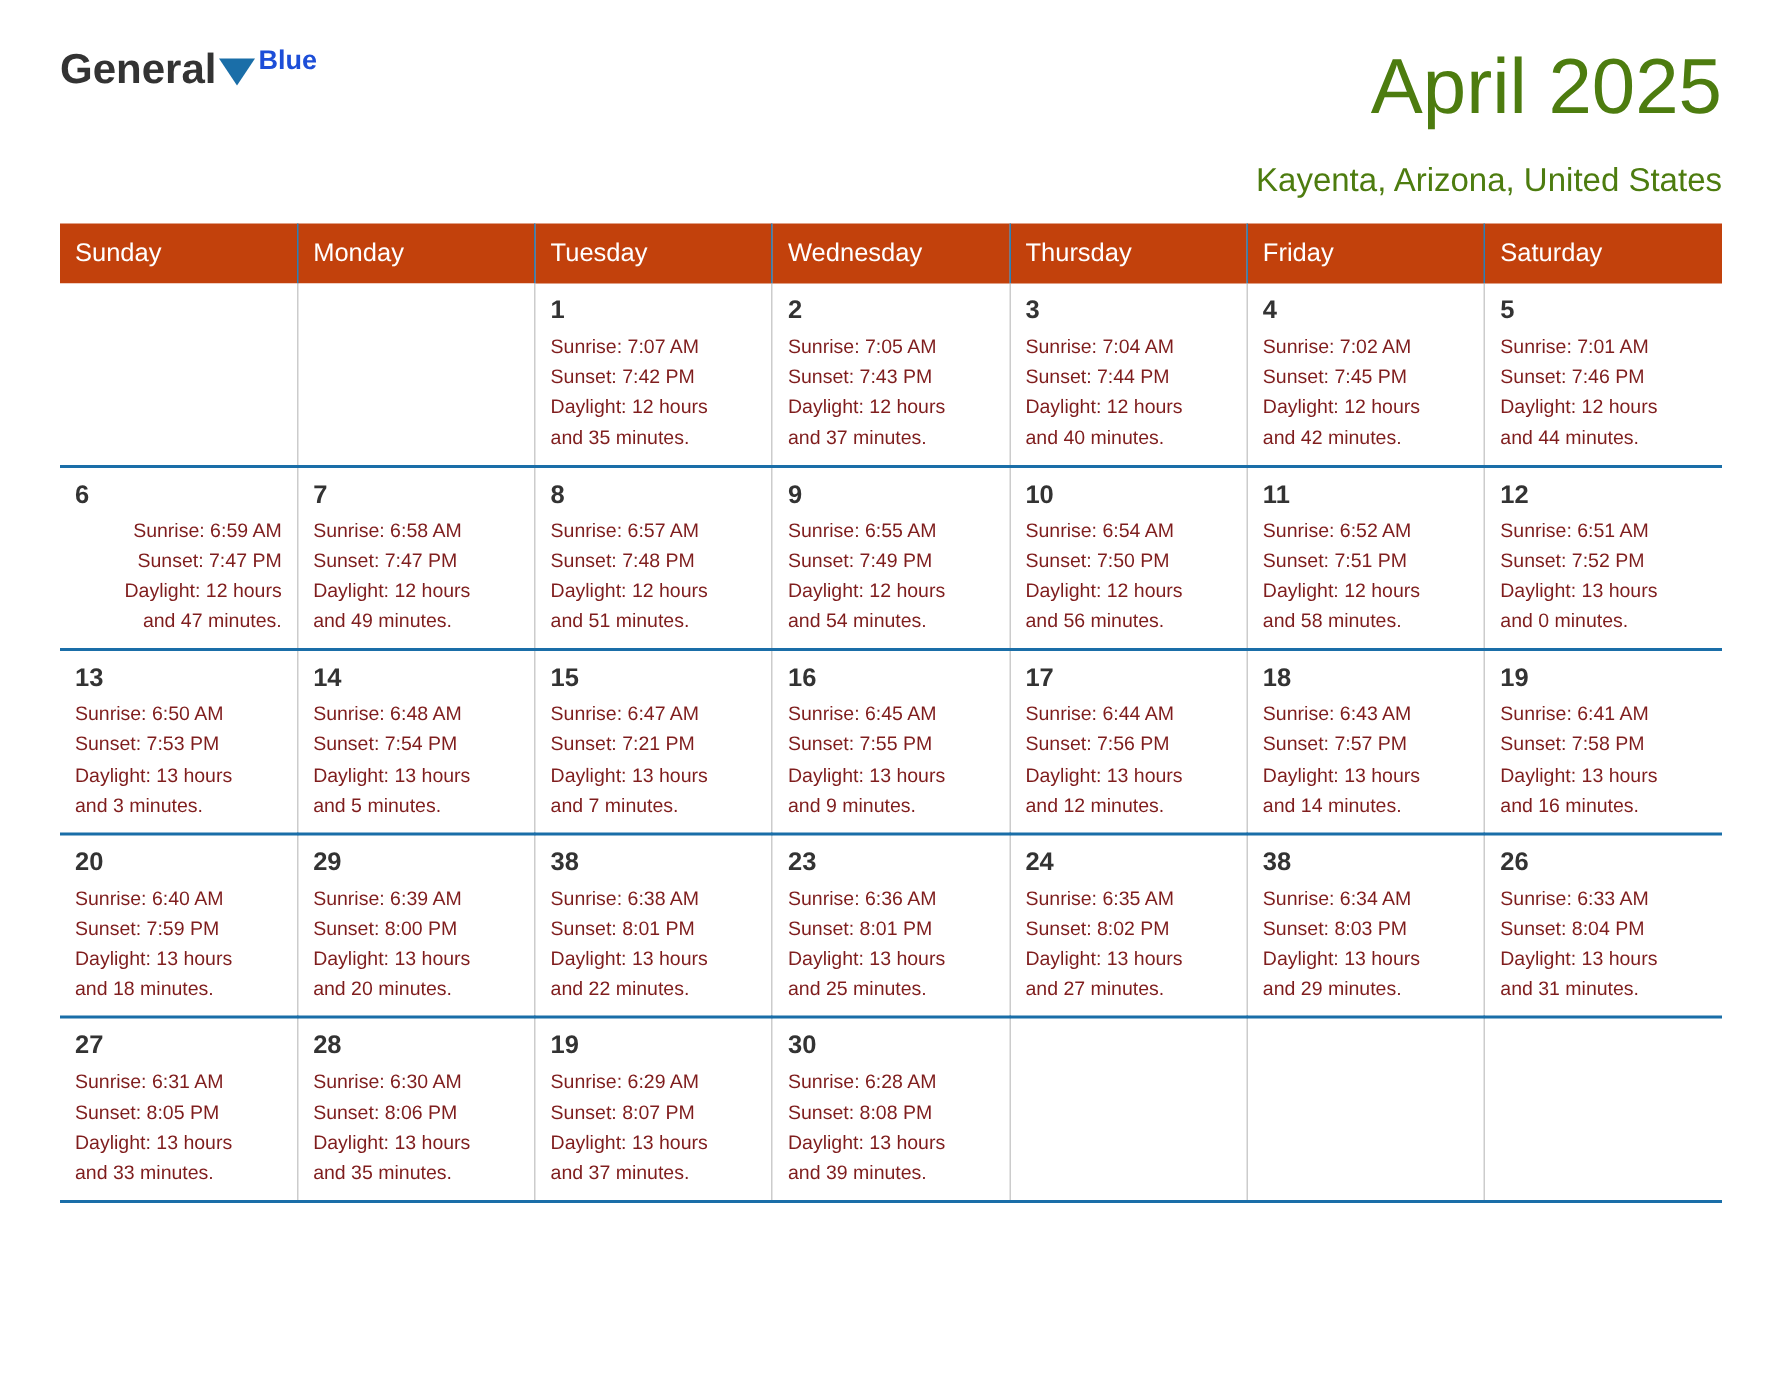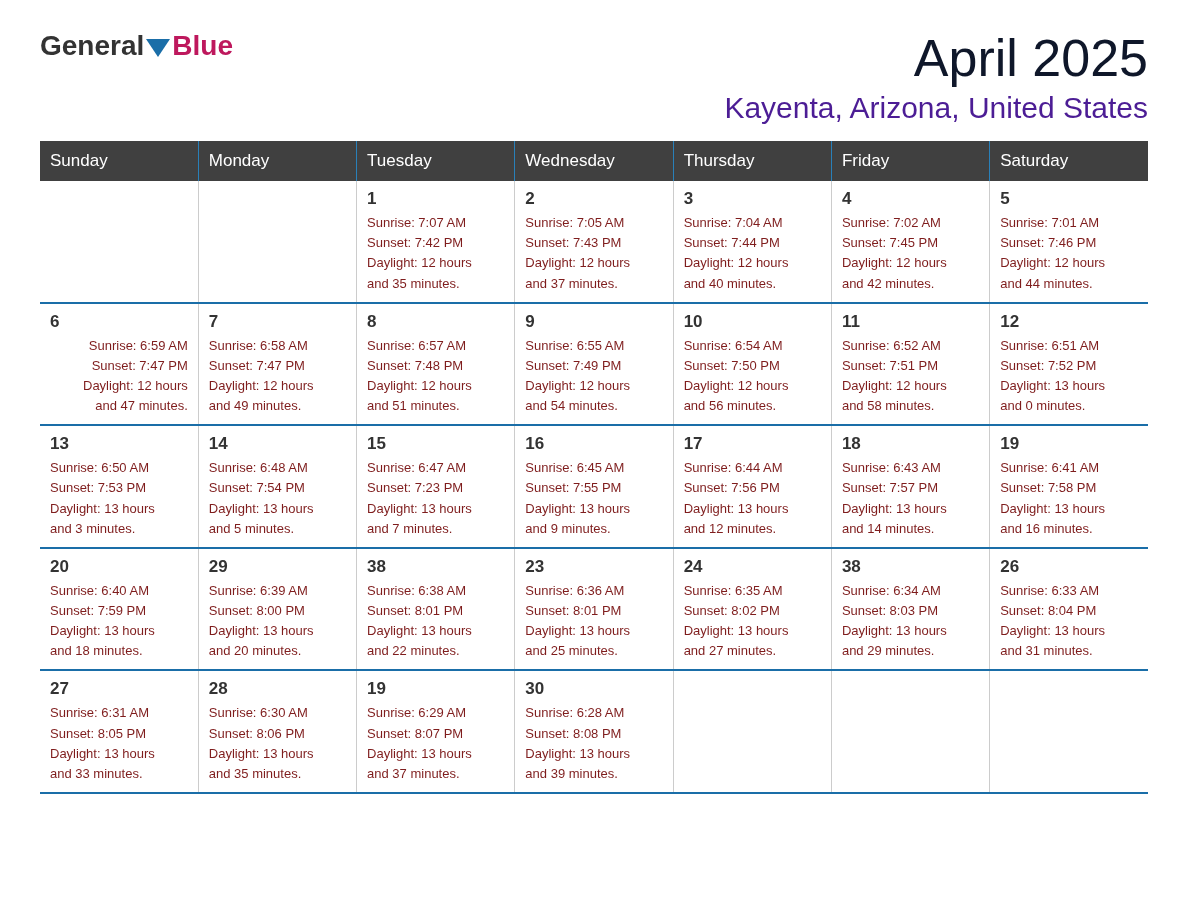--- a/index.html
+++ b/index.html
@@ -38,51 +38,51 @@
       display: flex;
       flex-direction: row;
     }
 
     .logo-line1 {
       display: flex;
       align-items: center;
     }
 
     .logo-line2 {
-      font-size: 28px;
+      font-size: 18px;
       font-weight: bold;
-      color: #be185d;
+      color: #1d4ed8;
       margin-left: 2px;
     }
 
     .title-section {
       text-align: right;
     }
 
     .month-title {
       font-size: 52px;
       font-weight: normal;
-      color: #0f172a;
+      color: #4d7c0f;
       line-height: 1.1;
     }
 
     .location-title {
-      font-size: 30px;
-      color: #4c1d95;
-      margin-top: 4px;
+      font-size: 22px;
+      color: #4d7c0f;
+      margin-top: 20px;
     }
 
     .calendar {
       width: 100%;
       border-collapse: collapse;
       margin-top: 16px;
     }
 
     .calendar thead tr {
-      background-color: #404040;
+      background-color: #c2410c;
     }
 
     .calendar thead th {
       color: #fff;
       font-size: 17px;
       font-weight: normal;
       padding: 10px 10px;
       text-align: left;
       border-right: 1px solid #2980b9;
     }
@@ -258,21 +258,21 @@
         <td>
           <span class="day-number">14</span>
           <div class="day-info" style="white-space: pre-line;">Sunrise: 6:48 AM
 Sunset: 7:54 PM
 Daylight: 13 hours
 and 5 minutes.</div>
         </td>
         <td>
           <span class="day-number">15</span>
           <div class="day-info" style="white-space: pre-line;">Sunrise: 6:47 AM
-Sunset: 7:23 PM
+Sunset: 7:21 PM
 Daylight: 13 hours
 and 7 minutes.</div>
         </td>
         <td>
           <span class="day-number">16</span>
           <div class="day-info" style="white-space: pre-line;">Sunrise: 6:45 AM
 Sunset: 7:55 PM
 Daylight: 13 hours
 and 9 minutes.</div>
         </td>

